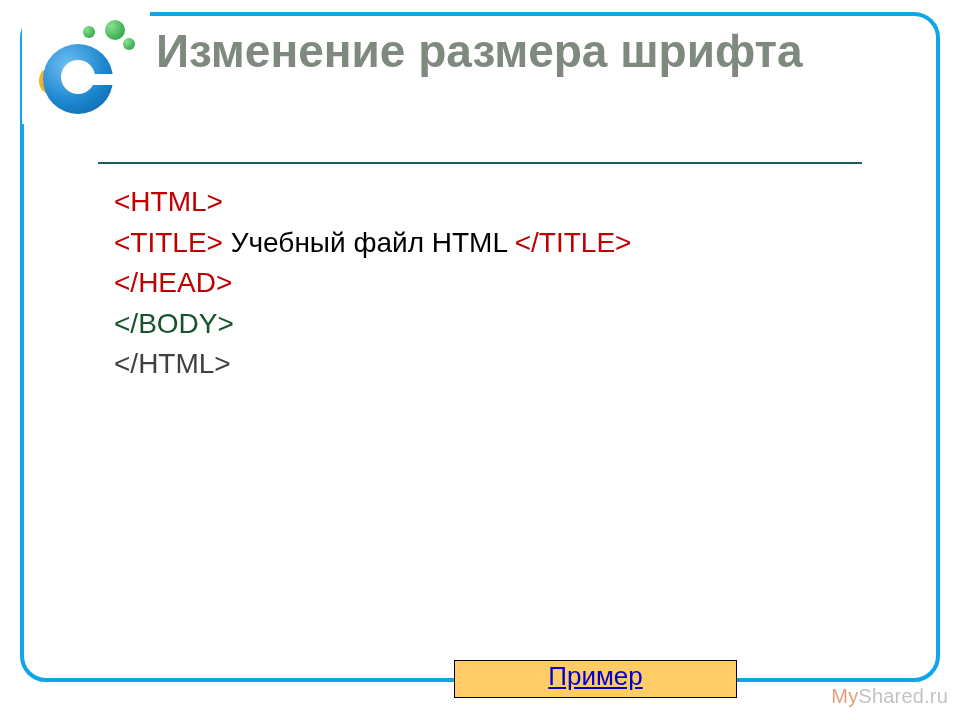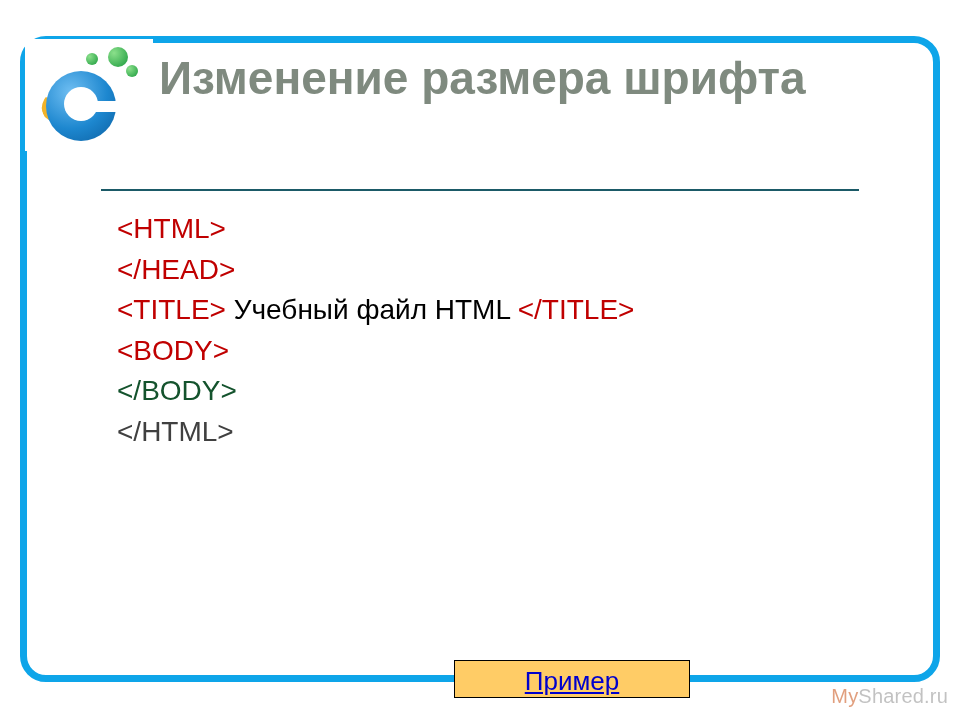--- a/index.html
+++ b/index.html
@@ -9,23 +9,22 @@
     font-family: Arial, Helvetica, sans-serif;
     position: relative;
     overflow: hidden;
   }
   .slide-border {
     position: absolute;
     top: 12px;
     left: 20px;
     right: 20px;
     bottom: 38px;
-    border: 7px solid #0ea5e9;
+    border: 4px solid #0ea5e9;
     border-radius: 26px;
-    margin-top: 24px;
   }
   .header-row {
     position: absolute;
     top: 0;
     left: 0;
     right: 0;
     display: flex;
     align-items: flex-start;
     z-index: 2;
   }
@@ -107,26 +106,26 @@
     line-height: 1.45;
     color: #000;
   }
   .subhead { font-weight: bold; margin-bottom: 26px; }
   .code-line { white-space: pre-wrap; }
   .footer-link-box {
     position: absolute;
     bottom: 22px;
     left: 50%;
     transform: translateX(-26px);
-    width: 236px;
+    width: 283px;
     height: 38px;
     background: #ffcc66;
     border: 1.5px solid #000;
     display: flex;
-    align-items: flex-end;
+    align-items: flex-start;
     justify-content: center;
     z-index: 3;
   }
   .footer-link-box a {
     color: #0000cc;
     text-decoration: underline;
     font-size: 26px;
     font-family: Arial, Helvetica, sans-serif;
   }
   .watermark {
@@ -157,23 +156,22 @@
       </div>
     </div>
     <div class="title">Изменение размера шрифта</div>
   </div>
 
   <div class="content">
     <hr class="hr">
     <div class="body-text">
 
       <div class="code-line"><span style="color:#c00000">&lt;HTML&gt;</span></div>
+      <div class="code-line"><span style="color:#c00000">&lt;TITLE&gt;</span><span> Учебный файл HTML </span><span style="color:#c00000">&lt;/TITLE&gt;</span></div>
       <div class="code-line"><span style="color:#c00000">&lt;/HEAD&gt;</span></div>
-      <div class="code-line"><span style="color:#c00000">&lt;TITLE&gt;</span><span> Учебный файл HTML </span><span style="color:#c00000">&lt;/TITLE&gt;</span></div>
-      <div class="code-line"><span style="color:#c00000">&lt;BODY&gt;</span></div>
       <div class="code-line"><span style="color:#14532d">&lt;/BODY&gt;</span></div>
       <div class="code-line"><span style="color:#404040">&lt;/HTML&gt;</span></div>
     </div>
   </div>
 
 </div>
 
 <div class="footer-link-box">
   <a href="#">Пример</a>
 </div>

